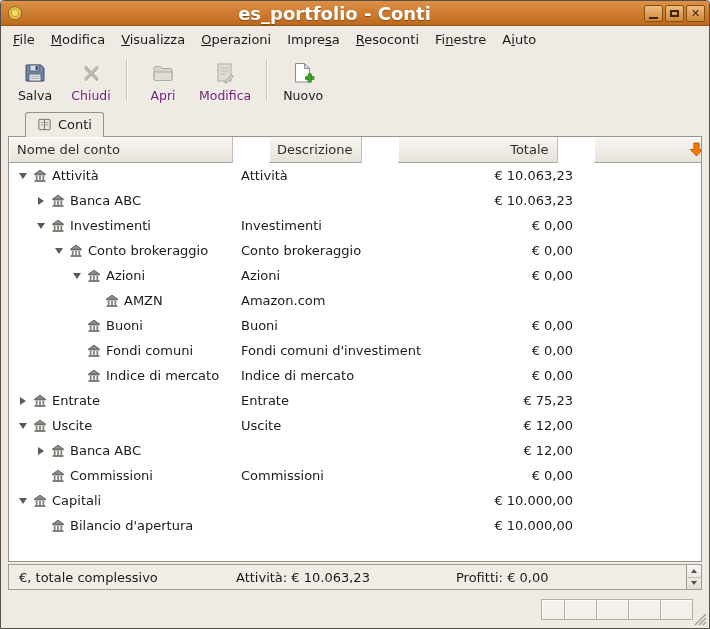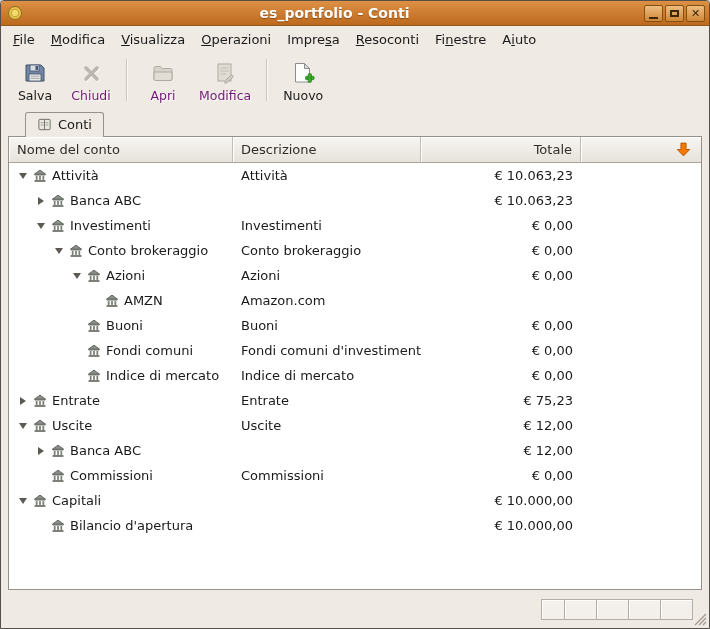--- a/index.html
+++ b/index.html
@@ -15,21 +15,21 @@
   }
 
   
   .titlebar {
     height:25px; flex:none; display:flex; align-items:center;
     background:linear-gradient(#dd9045,#bd691e);
     border-bottom:1px solid #8f5a1a; border-radius:3px 3px 0 0;
     padding:0 4px;
   }
   .app-icon { width:18px; height:18px; flex:none; display:flex; align-items:center; margin-left:2px; }
-  .title { flex:1; text-align:center; color:#fff; font-weight:bold; font-size:14px;
+  .title { flex:1; text-align:center; color:#fff; font-weight:bold; font-size:18px;
            text-shadow:0 1px 1px rgba(60,30,0,.45); }
   .controls { display:flex; gap:2px; flex:none; }
   .tbtn { width:19px; height:17px; border:1px solid #83510f; border-radius:2px;
           background:linear-gradient(#f0bd81,#d1athy 0); background:linear-gradient(#f0bd81,#cf8736);
           display:flex; align-items:center; justify-content:center; cursor:default; }
   .sym-min { width:9px; height:2px; background:#3e2607; margin-top:9px; }
   .sym-max { width:9px; height:7px; border:2px solid #3e2607; }
   .sym-close { color:#3e2607; font-size:11px; font-weight:bold; line-height:1; }
 
   
@@ -49,21 +49,21 @@
 
   
   .tabrow { height:28px; flex:none; display:flex; align-items:flex-end; padding-left:24px; }
   .tab { display:inline-flex; align-items:center; gap:6px; padding:4px 11px 5px;
          background:#EFEAE3; border:1px solid #96918a; border-bottom:none;
          border-radius:3px 3px 0 0; position:relative; top:1px; z-index:2; }
 
   
   .tableframe { flex:1; min-height:0; margin:0 7px; border:1px solid #96918a;
                 background:#fff; display:flex; flex-direction:column; overflow:hidden; position:relative; z-index:1; }
-  .thead { height:26px; flex:none; display:grid; grid-template-columns:224px 1fr 160px 120px; }
+  .thead { height:26px; flex:none; display:grid; grid-template-columns:224px 1fr 160px 120px;gap:36px; }
   .hcell { background:linear-gradient(#f8f6f3,#e6e2db); border-right:1px solid #c2bdb4;
            border-bottom:1px solid #aaa59c; box-shadow:inset 1px 1px 0 #fff;
            display:flex; align-items:center; padding:0 8px; color:#2f2d2a; }
   .hcell.total { justify-content:flex-end; }
   .hcell.arrowcol { justify-content:flex-end; border-right:none; padding-right:10px; }
   .tbody { flex:1; overflow:hidden; }
   .trow { display:grid; grid-template-columns:224px 1fr 160px 120px; height:25px; align-items:center; background:#fff; }
   .cell { overflow:hidden; white-space:nowrap; }
   .name-cell { display:flex; align-items:center; height:100%; }
   .indent { flex:none; display:inline-block; height:1px; }
@@ -526,20 +526,29 @@
       </span>
       <span class="acct-name">Bilancio d'apertura</span>
     </div>
     <div class="cell desc-cell"></div>
     <div class="cell total-cell">€ 10.000,00</div>
     <div class="cell arrow-cell"></div>
   </div>
       </div>
   </div>
 
+  <div class="summarybar">
+    <span class="sb-text sb-left">€, totale complessivo</span>
+    <span class="sb-text sb-center">Attività: € 10.063,23</span>
+    <span class="sb-text sb-right">Profitti: € 0,00</span>
+    <div class="spin">
+      <div class="spin-up"></div>
+      <div class="spin-down"></div>
+    </div>
+  </div>
 
   <div class="bottombar">
     <div class="segments">
       <div class="seg first"></div>
       <div class="seg"></div>
       <div class="seg"></div>
       <div class="seg"></div>
       <div class="seg"></div>
     </div>
     <svg class="grip" width="13" height="13" viewBox="0 0 13 13">

